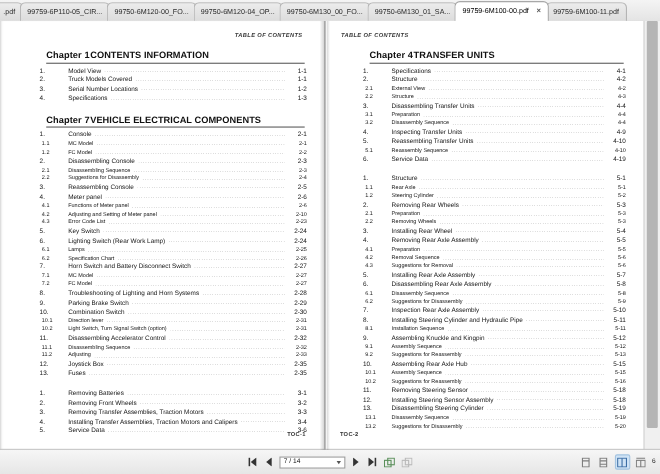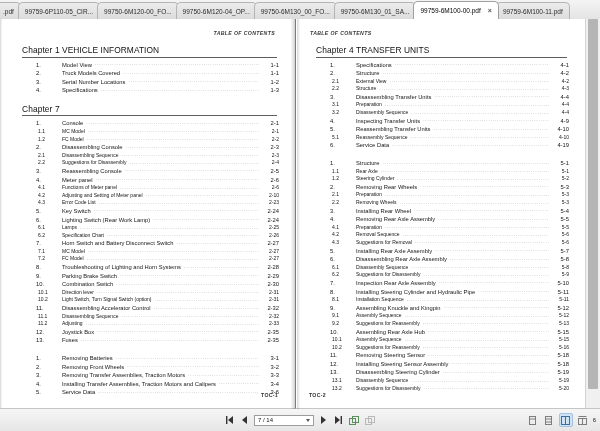--- a/index.html
+++ b/index.html
@@ -92,24 +92,24 @@
     padding-top:11px;
   }
   .rh-right{text-align:right;padding-right:20px;}
   .rh-left{text-align:left;padding-left:14px;}
 
   .content{padding:0 16px 0 14px;}
   .content-right{padding:0 16px 0 12px;}
 
   .chapter{
     display:flex;align-items:baseline;
-    font-size:8.4px;font-weight:normal;color:#111;
+    font-size:8.4px;font-weight:bold;color:#111;
     border-bottom:1px solid #5d5d5d;
     padding:0 0 1.5px 0;
-    margin:0 2px 3px 8px;
+    margin:0 2px 3px 28px;
     letter-spacing:.1px;
   }
   .chapter .cnum{width:40px;flex:0 0 40px;}
   .chapter .ctitle{letter-spacing:.05px;}
   .chap-space-lg{height:9px;}
 
   ul.toc{list-style:none;margin:0;padding:0;}
   ul.toc li{
     display:flex;align-items:flex-end;
     color:#161616;
@@ -235,21 +235,21 @@
 
   <div class="viewer">
     <div class="pagewrap">
 
       <div class="page page-left">
         <div class="running-head rh-right">TABLE OF CONTENTS</div>
         <div class="chap-space-lg"></div>
         <div class="content" id="left-content">
             <div class="chapter">
               <span class="cnum">Chapter 1</span>
-              <span class="ctitle">VEHICLE INFORMATION</span>
+              <span class="ctitle">CONTENTS INFORMATION</span>
             </div>
             <ul class="toc">
               <li class="lvl1">
                 <span class="num">1.</span>
                 <span class="ttl">Model View</span>
                 <span class="dots">........................................................................................................................................................................................................</span>
                 <span class="pg">1-1</span>
               </li>
               <li class="lvl1">
                 <span class="num">2.</span>
@@ -266,20 +266,21 @@
               <li class="lvl1">
                 <span class="num">4.</span>
                 <span class="ttl">Specifications</span>
                 <span class="dots">........................................................................................................................................................................................................</span>
                 <span class="pg">1-3</span>
               </li>
             </ul>
             <div class="chap-space-lg"></div>
             <div class="chapter">
               <span class="cnum">Chapter 7</span>
+              <span class="ctitle">VEHICLE ELECTRICAL COMPONENTS</span>
             </div>
             <ul class="toc">
               <li class="lvl1">
                 <span class="num">1.</span>
                 <span class="ttl">Console</span>
                 <span class="dots">........................................................................................................................................................................................................</span>
                 <span class="pg">2-1</span>
               </li>
               <li class="lvl2">
                 <span class="num">1.1</span>

